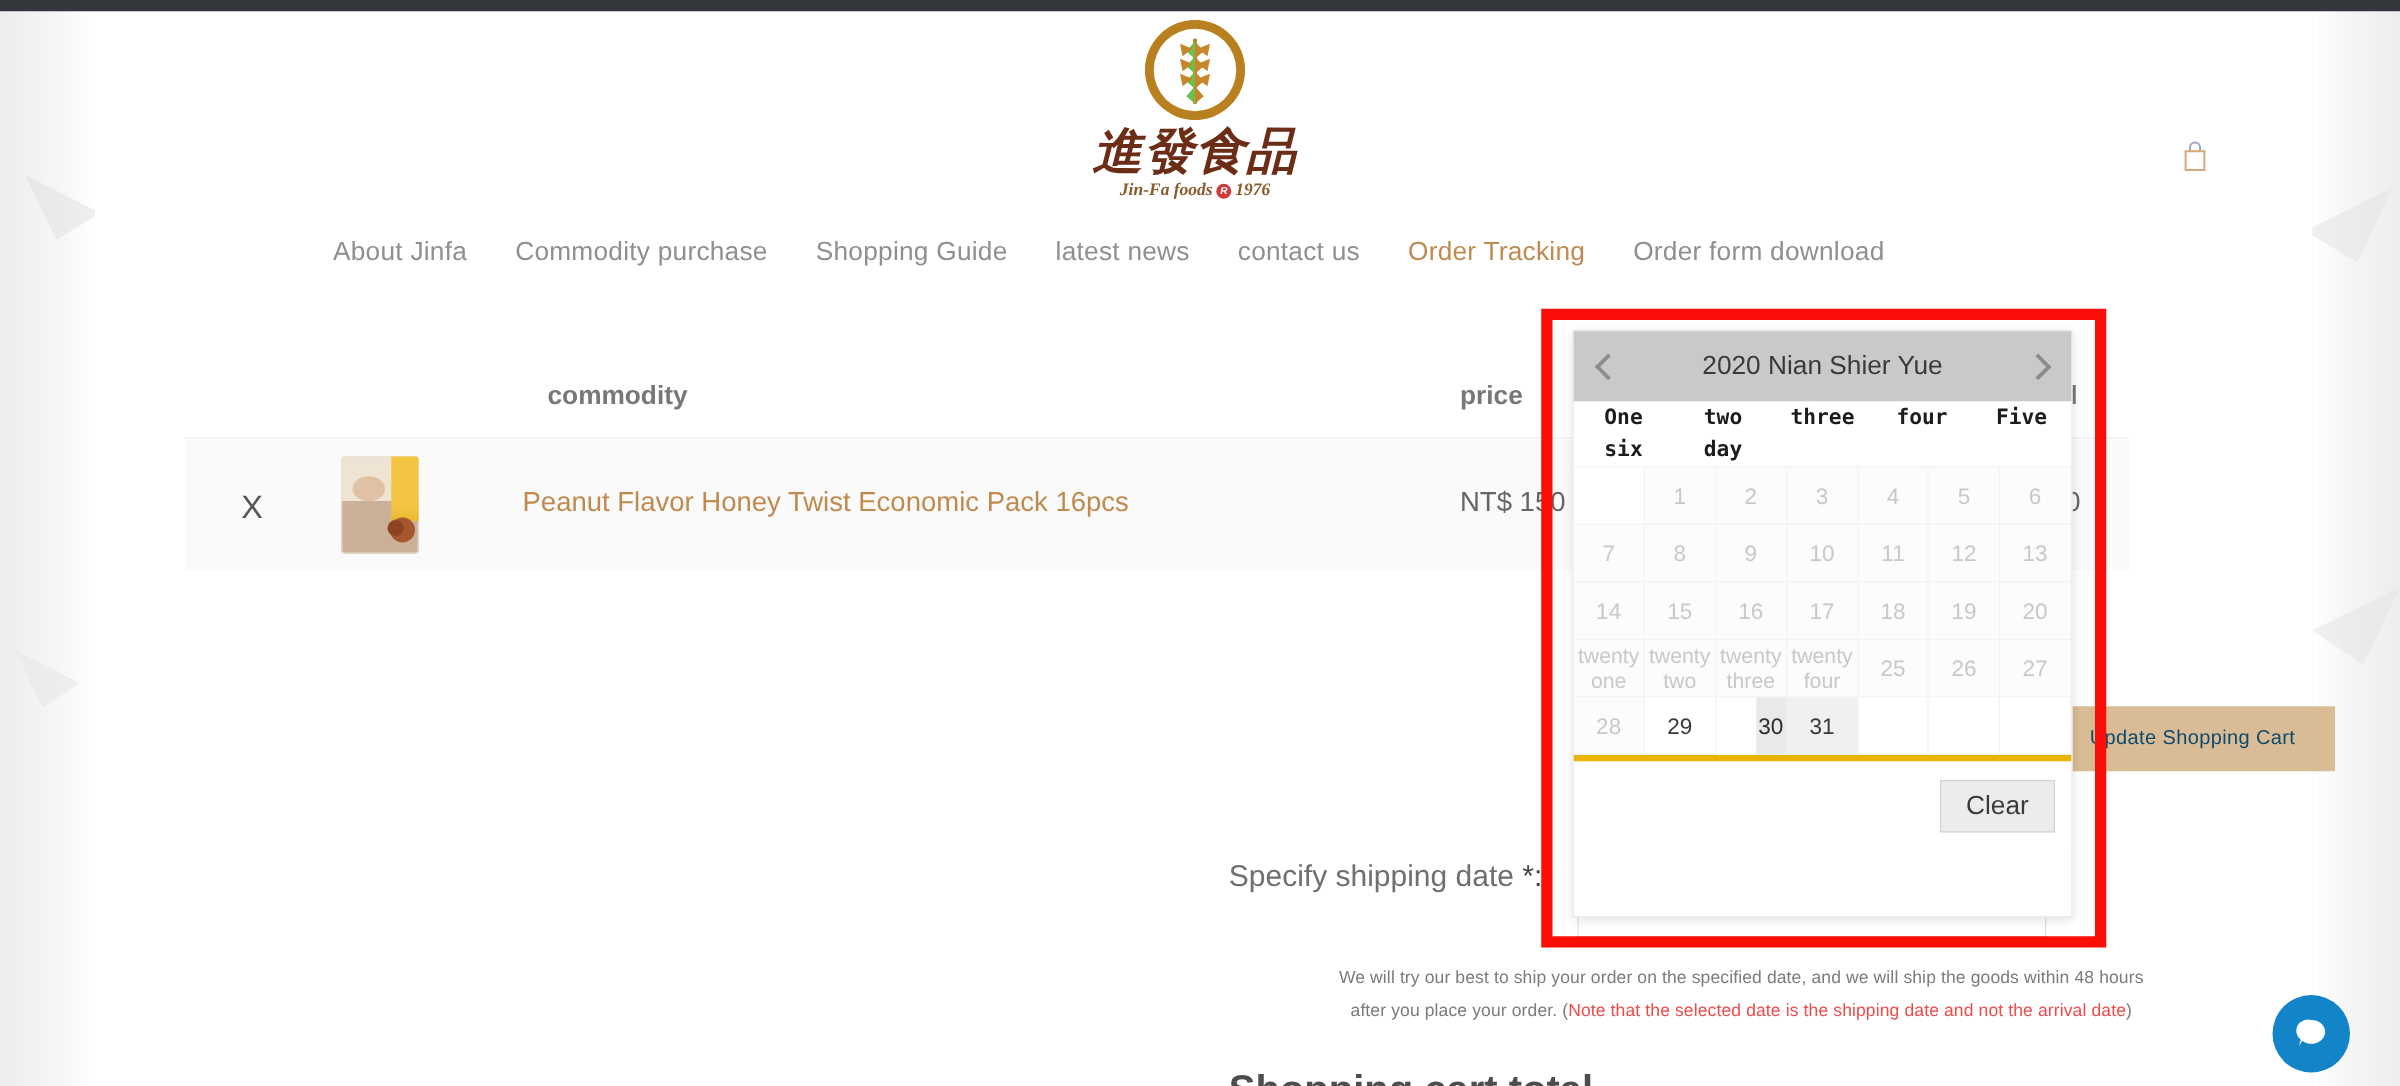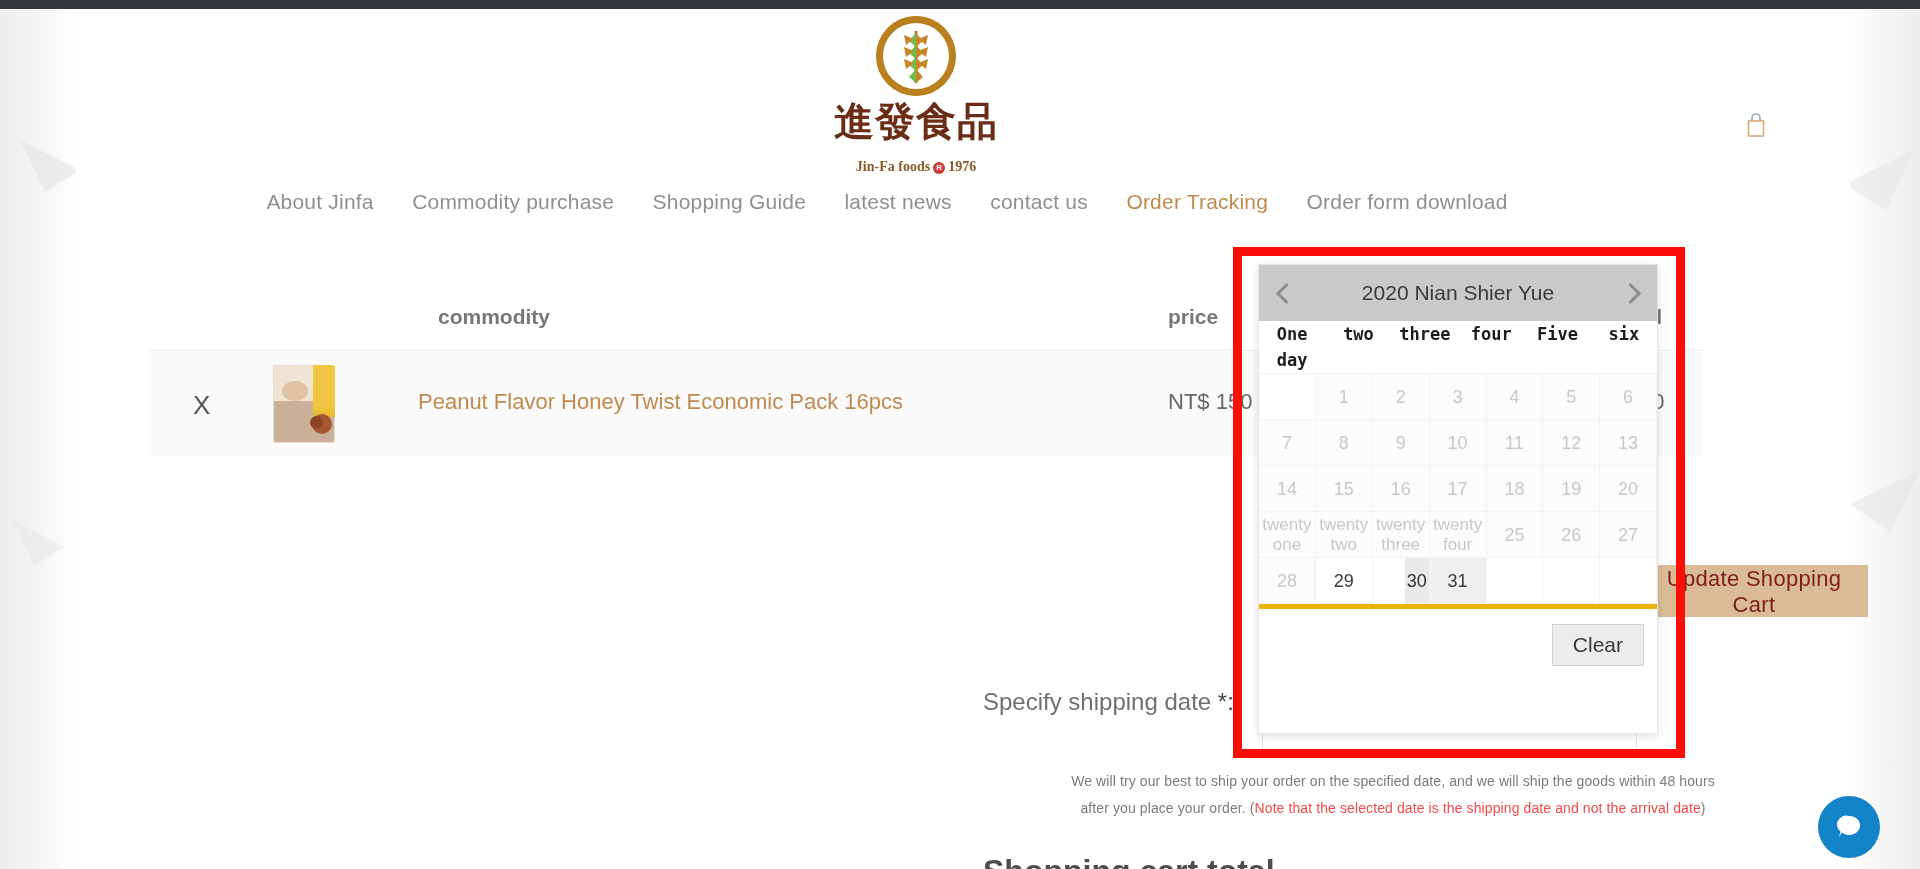--- a/index.html
+++ b/index.html
@@ -35,22 +35,23 @@
          background: linear-gradient(270deg,#ededed 0%, #f6f6f6 60%, #ffffff 100%); }
 
   
   .page-canvas {
     position: absolute; left: 76px; top: 9px; width: 1774px; height: 860px;
     background: #ffffff;
   }
 
   
   .logo-wrap {
-    position: absolute; left: 816px; top: 16px; width: 200px; height: 155px;
+    position: absolute; left: 856px; top: 16px; width: 200px; height: 155px;
     text-align: center;
+    font-style: italic;
   }
   .logo-badge {
     width: 80px; height: 80px; border-radius: 50%;
     margin: 0 auto 3px auto;
     background: radial-gradient(circle at 50% 46%, #ffffff 0 17%, #c8862c 17% 100%);
     position: relative; overflow: hidden;
     border: 0;
   }
   .logo-badge .ring {
     position:absolute; inset:0; border-radius:50%;
@@ -62,21 +63,21 @@
   }
   .wheat { position:absolute; left:50%; top:9px; transform:translateX(-50%); }
   .logo-cn {
     font-family: "DejaVu Sans", sans-serif;
     font-size: 40px; font-weight: 700; color: #6b2d16;
     letter-spacing: 1px; line-height: 44px; white-space: nowrap;
   }
   .logo-en {
     font-family: "Liberation Serif", serif;
     font-size: 14px; font-weight: 700; color: #8a5a2a;
-    margin-top: 16px; white-space: nowrap;
+    margin-top: 2px; white-space: nowrap;
   }
   .logo-en .reg {
     display:inline-block; width:12px; height:12px; border-radius:50%;
     background:#cf3b3b; color:#fff; font-size:8px; line-height:12px;
     text-align:center; vertical-align:middle; margin:0 3px;
     font-family:"Liberation Sans", sans-serif;
   }
 
   .bag-icon {
     position: absolute; left: 1745px; top: 112px;
@@ -159,22 +160,22 @@
   }
   .subtotal-cell {
     position: absolute; left: 1432px; top: 37px;
     font-size: 22px; color: #666;
   }
 
   
   .update-cart-btn {
     position: absolute; left: 1640px; top: 565px;
     width: 228px; height: 52px;
-    background: #d9bb95; color: #7f1d1d; border: 0;
-    font-size: 22px; font-family: "Liberation Sans", sans-serif;
+    background: #d9bb95; color: #0c4a6e; border: 0;
+    font-size: 16px; font-family: "Liberation Sans", sans-serif;
     cursor: pointer; letter-spacing: .3px;
   }
 
   
   .ship-label {
     position: absolute; left: 983px; top: 688px;
     font-size: 24px; color: #6f6f6f; white-space: nowrap;
   }
   .ship-label .req { color: #444; }
   .ship-input-wrap {
@@ -223,21 +224,21 @@
     display: flex; align-items: center; justify-content: center;
     cursor: pointer;
   }
   .dp-prev { left: 4px; } .dp-next { right: 4px; }
   .chev { width: 15px; height: 15px; border-style: solid; border-color: #8c8c8c;
           border-width: 3px 3px 0 0; }
   .chev.left { transform: rotate(-135deg); }
   .chev.right { transform: rotate(45deg); }
 
   .dp-dows {
-    display: grid; grid-template-columns: repeat(6, 1fr);
+    display: grid; grid-template-columns: repeat(5, 1fr);
     height: 52px; align-items: center; background: #ffffff;
   }
   .dp-dows div {
     text-align: center; font-size: 17px; font-weight: 700; color: #1c1c1c;
     font-family: "DejaVu Sans Mono", monospace;
   }
   .dp-grid {
     display: grid; grid-template-columns: repeat(7, 1fr);
     grid-auto-rows: 46px;
     border-top: 1px solid #f0f0f0;

